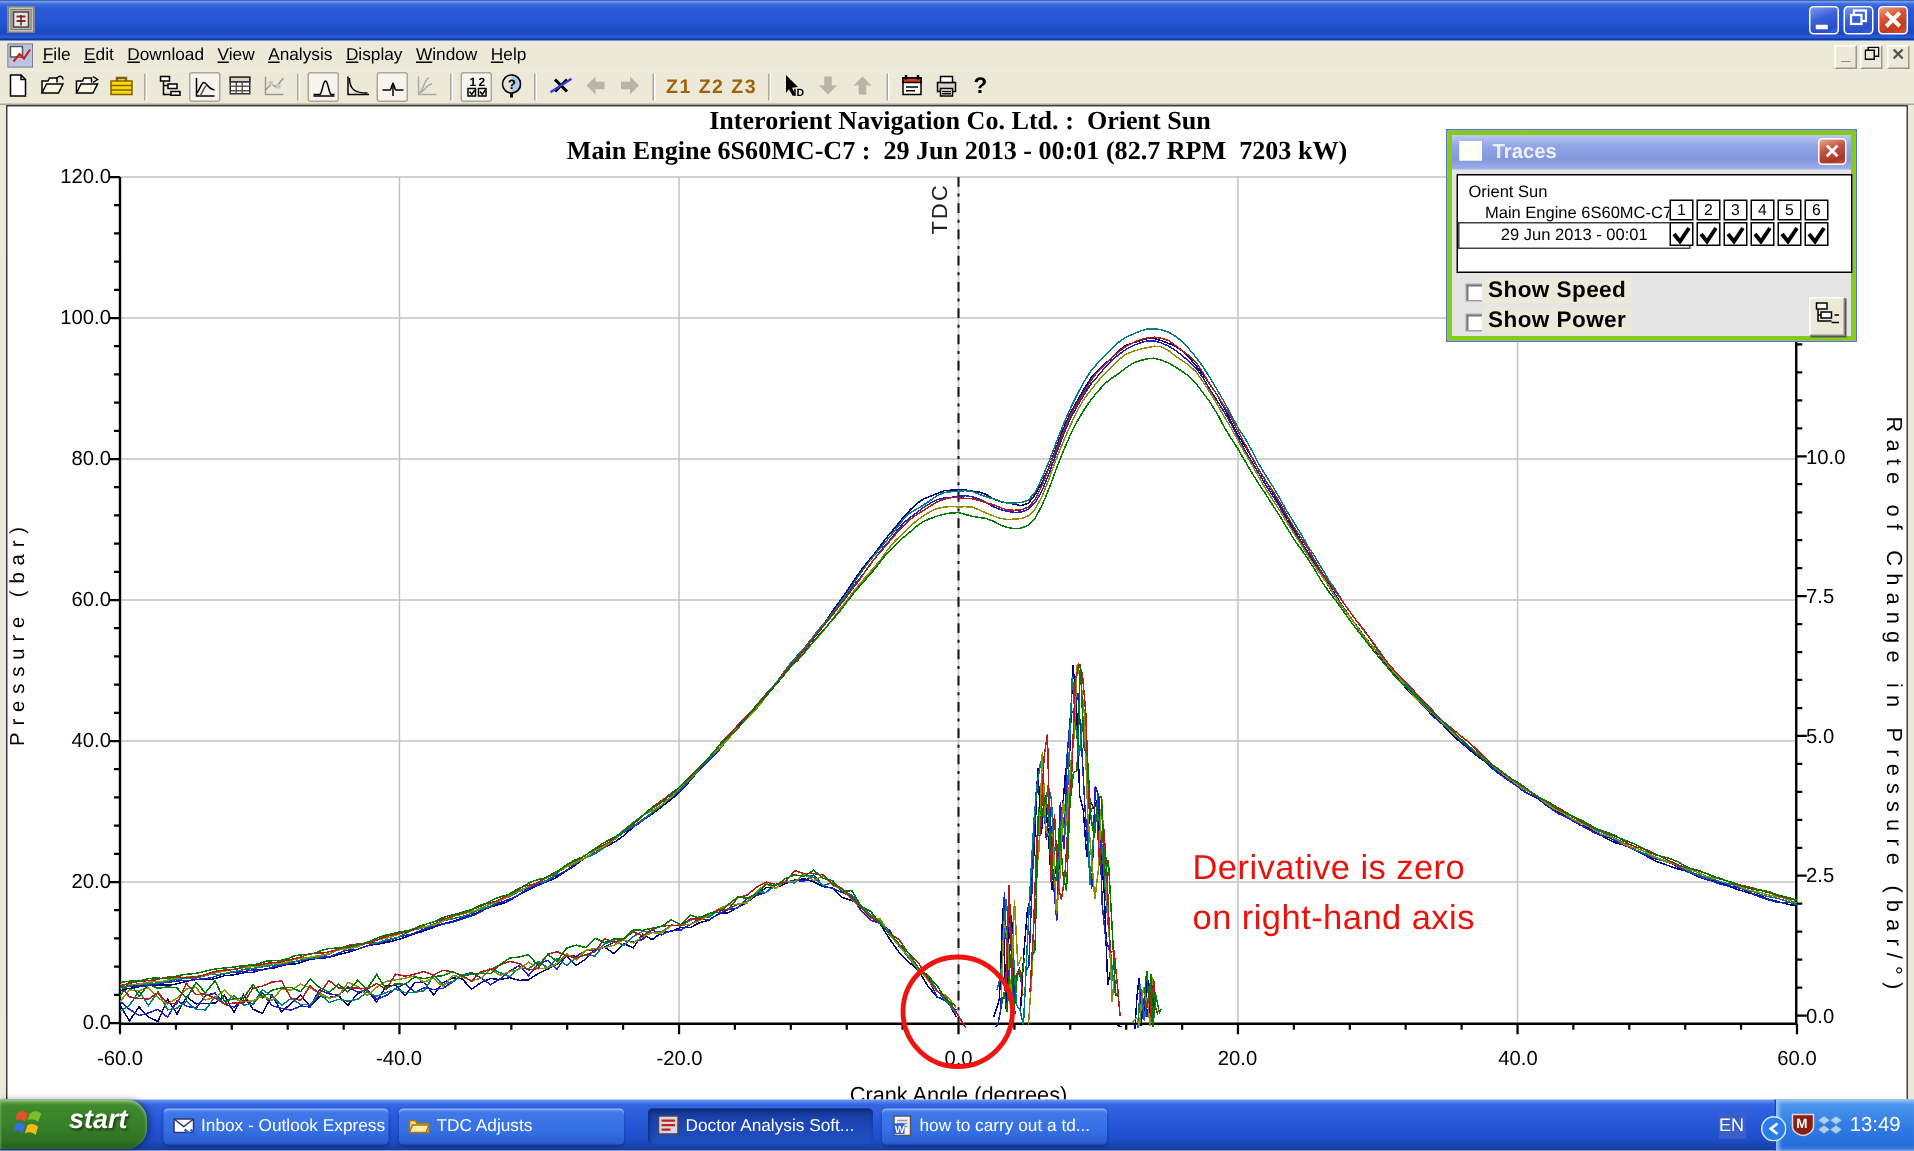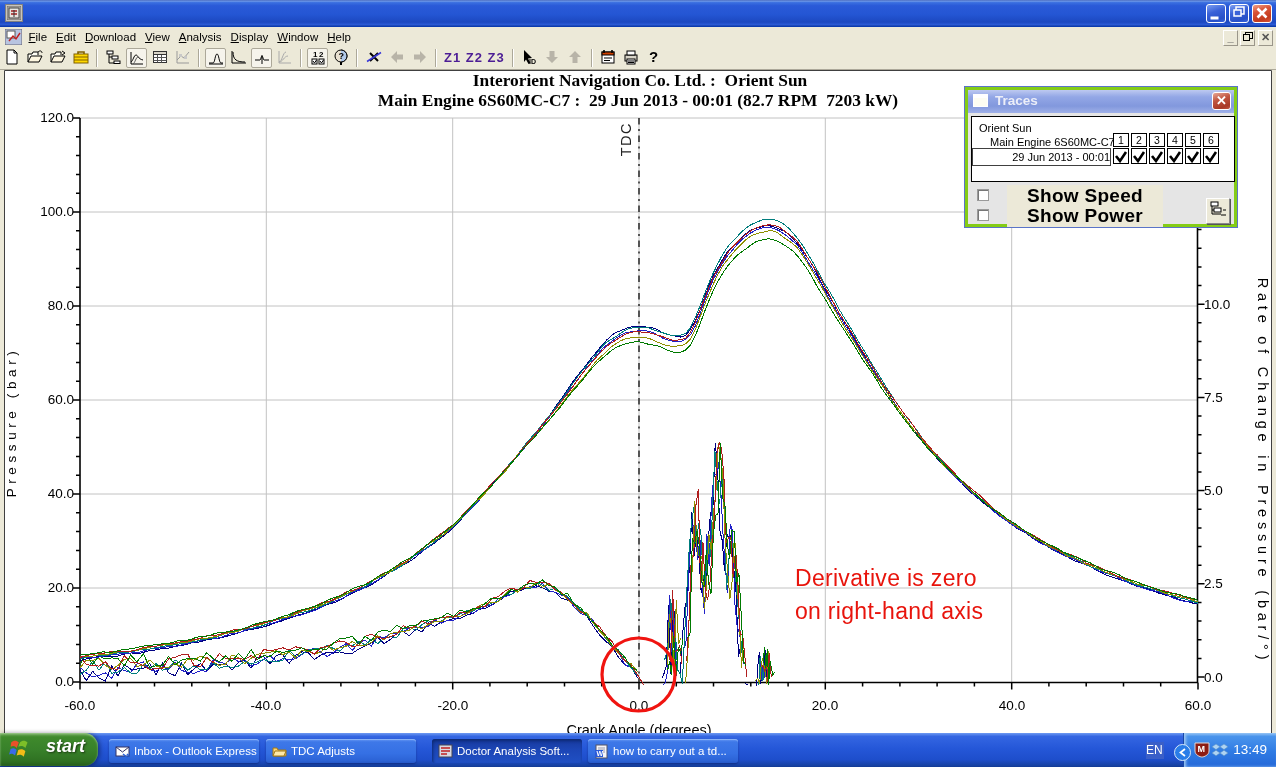--- a/index.html
+++ b/index.html
@@ -12,37 +12,37 @@
 .wbtn.close{background:linear-gradient(160deg,#f0a088 0%,#d95436 35%,#c23a1c 75%,#d95436 100%)}
 #menubar{position:absolute;left:0;top:26px;width:1276px;height:21px;background:#ece9d8;border-top:1px solid #0a3ab0}
 #menubar .mitem{display:inline-block;padding:3px 4.5px;font-size:11.5px;color:#000}
 #menubar .micon{display:inline-block;width:17px;height:16px;margin:2px 2px 0 5px;vertical-align:top}
 .mdibtn{position:absolute;top:3px;width:15px;height:16px;border:1px solid;border-color:#fff #9a968a #9a968a #fff;background:#ece9d8;color:#555;
  font-size:11px;line-height:13px;text-align:center;font-weight:bold}
 #toolbar{position:absolute;left:0;top:47px;width:1276px;height:23px;background:#ece9d8;border-bottom:1px solid #aca899;white-space:nowrap}
 .tb{display:inline-block;width:21px;height:20px;margin:1px 1px;vertical-align:top;position:relative;text-align:center}
 .tb.dn{border:1px solid #aca899;background:#f6f4ec;border-radius:2px}
 .tsep{display:inline-block;width:2px;height:18px;margin:2px 4px 0 4px;border-left:1px solid #aca899;border-right:1px solid #fff;vertical-align:top}
-.ztxt{display:inline-block;color:#4c1d95;font-size:13px;font-weight:bold;vertical-align:top;margin:3px 3px;letter-spacing:1px}
+.ztxt{display:inline-block;color:#a16207;font-size:13px;font-weight:bold;vertical-align:top;margin:3px 3px;letter-spacing:1px}
 #client{position:absolute;left:0;top:70px;width:1276px;height:663px;background:#fff}
 
 #dlg{position:absolute;left:965px;top:87px;width:272px;height:140px;background:#e5e5e5;
  border:3px solid #84cc16;box-shadow:0 0 0 1px #5a74c8}
 #dlgtitle{position:absolute;left:0;top:0;width:266px;height:23px;
  background:linear-gradient(180deg,#bdc9f0 0%,#93a7e6 30%,#8298dd 70%,#9fb0e8 100%);}
 #dlgtitle .dicon{position:absolute;left:5px;top:4px;width:15px;height:13px;background:#fdfdf2;border:1px solid #fff;border-top:4px solid #fff}
 #dlgtitle .dtext{position:absolute;left:27px;top:3px;font-size:13.5px;font-weight:bold;color:#eceef8}
 #dlgclose{position:absolute;right:3px;top:2px;width:19px;height:18px;border-radius:3px;border:1px solid #fff;
  background:linear-gradient(160deg,#e8a896 0%,#c05540 40%,#a83826 80%,#c05540 100%);color:#fff;text-align:center;font-size:13px;line-height:16px;font-weight:bold}
 #dlgbox{position:absolute;left:3px;top:26px;width:264px;height:66px;border:1px solid #000;background:#fff;font-size:11px}
 .nbtn{position:absolute;width:16px;height:14px;border:1px solid #000;background:#fff;text-align:center;font-size:10.5px;line-height:13px}
 .cbox{position:absolute;width:16px;height:16px;border:1px solid #000;background:#fff}
-#datefld{position:absolute;left:0px;top:31px;width:139px;height:18px;border:1px solid #404040;background:#fff;text-align:right;font-size:11px;line-height:17px}
+#datefld{position:absolute;left:0px;top:31px;width:155px;height:18px;border:1px solid #404040;background:#fff;text-align:center;font-size:11px;line-height:17px}
 .shk{position:absolute;left:9px;width:12px;height:12px;background:#fff;border:1px solid #9a9a9a;box-shadow:inset 1px 1px 0 #777}
-.shlab{position:absolute;left:39px;font-size:19px;font-weight:bold;background:#ece9d8;padding:0 20px;letter-spacing:.3px}
+.shlab{position:absolute;left:20px;font-size:15px;font-weight:bold;background:#ece9d8;padding:0 4px;letter-spacing:.3px}
 #treebtn{position:absolute;right:4px;top:108px;width:24px;height:26px;background:#ece9d8;border:1px solid #888;
  border-top-color:#fff;border-left-color:#fff;box-shadow:1px 1px 0 #555}
 
 #taskbar{position:absolute;left:0;top:733px;width:1276px;height:34px;
  background:linear-gradient(180deg,#6f9bf2 0%,#3466e2 10%,#2557d8 45%,#1e4ecb 78%,#16409f 97%,#123a92 100%)}
 #startbtn{position:absolute;left:0;top:0;width:98px;height:33px;border-radius:0 14px 14px 0;
  background:linear-gradient(180deg,#73ac5e 0%,#3f8a2c 12%,#38812a 50%,#2f7122 85%,#255d1b 100%);
  box-shadow:inset 0 1px 2px #9cc98c, 2px 0 4px rgba(0,0,20,.4)}
 #startbtn .stext{position:absolute;left:46px;top:3px;color:#fff;font-size:18px;font-weight:bold;font-style:italic;text-shadow:1px 1px 2px #1c3a12}
 .taskbtn{position:absolute;top:6px;height:24px;border-radius:3px;color:#fff;font-size:11.5px;

